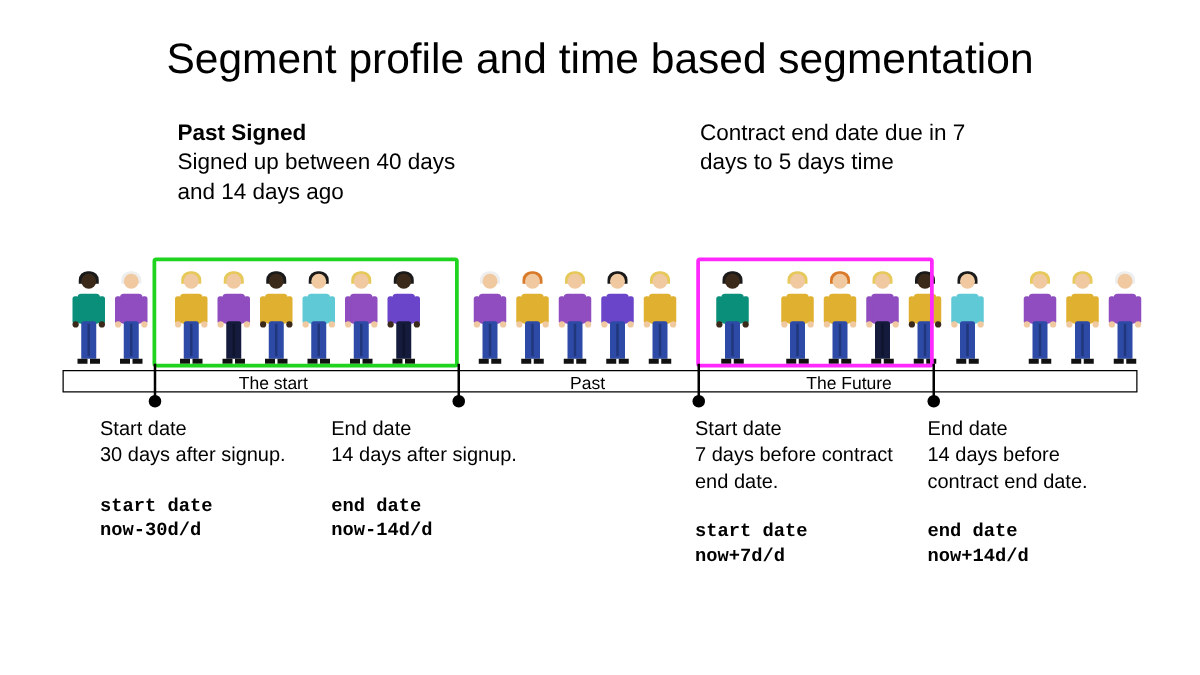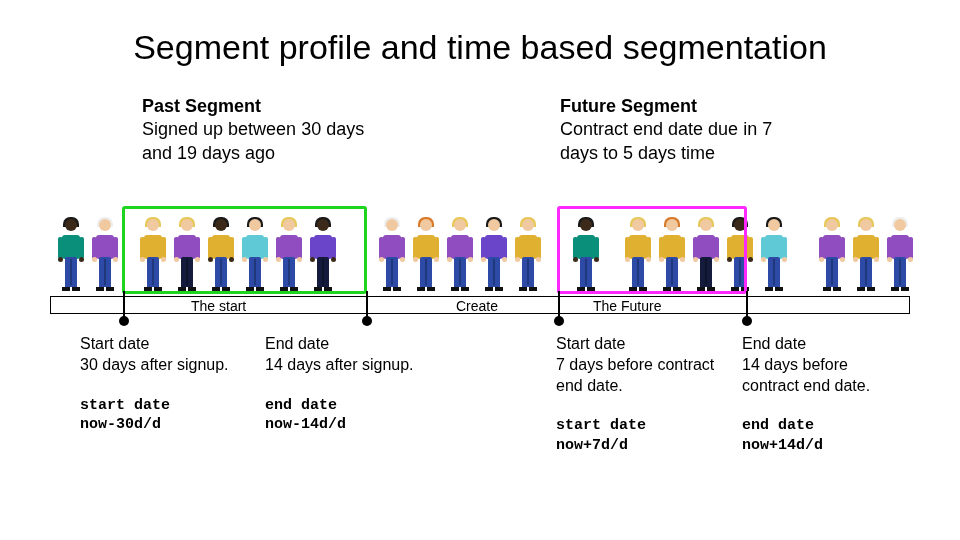--- a/index.html
+++ b/index.html
@@ -26,26 +26,25 @@
   .marker::after{content:"";position:absolute;left:-4px;bottom:-5px;width:10px;height:10px;background:#000;border-radius:50%}
   .ann{position:absolute;top:334px;font-size:16px;line-height:1.3;width:160px}
   .code{font-family:"Courier New",monospace;font-weight:700;font-size:15px;margin-top:20px;white-space:pre-line}
 </style>
 </head>
 <body>
 
 <h1 class="title">Segment profile and time based segmentation</h1>
 
 <div class="caption" style="left:142px;top:95px">
-  <div class="h">Past Segment</div>
-  <div>Signed up between 30 days and 19 days ago</div>
+  <div class="h">Past Signed</div>
+  <div>Signed up between 40 days and 14 days ago</div>
 </div>
 
 <div class="caption" style="left:560px;top:95px">
-  <div class="h">Future Segment</div>
   <div>Contract end date due in 7 days to 5 days time</div>
 </div>
 
 <div class="row" id="people-row">
     <div class="person" style="left: 8px;">
       <div class="hair" style="top:-2px;left:5px;width:16px;height:10px;border-radius:7px 7px 0 0;background:#1a1a1a"></div>
       <div class="head" style="background:#3b2a1a"></div>
       <div class="torso" style="background:#0a8f7a"></div>
       <div class="arm l" style="background:#0a8f7a">
         <div class="hand" style="background:#3b2a1a"></div>
@@ -351,22 +350,22 @@
       <div class="shoe l"></div>
       <div class="shoe r"></div>
     </div>
   </div>
 
 <div class="segbox" id="pastBox" style="left: 122px; width: 245px; border-color: rgb(31, 212, 31);"></div>
 <div class="segbox" id="futBox" style="left: 557px; width: 190px; border-color: rgb(255, 41, 255);"></div>
 
 <div class="timeline">
   <span class="lbl" style="left:140px">The start</span>
-  <span class="lbl" style="left:405px">Create</span>
-  <span class="lbl" style="left:542px">The Future</span>
+  <span class="lbl" style="left:405px">Past</span>
+  <span class="lbl" style="left:594px">The Future</span>
 </div>
 
 <div class="marker" style="left:123px"></div>
 <div class="marker" style="left:366px"></div>
 <div class="marker" style="left:558px"></div>
 <div class="marker" style="left:746px"></div>
 
 <div class="ann" style="left:80px">
   <div style="white-space:pre-line">Start date
 30 days after signup.</div>

